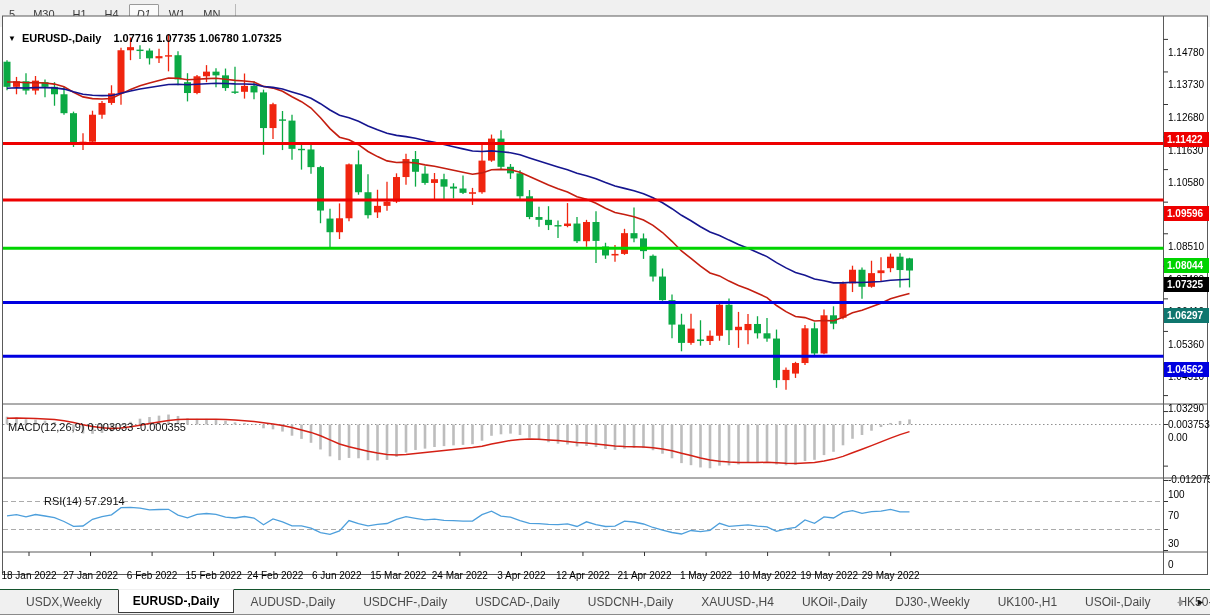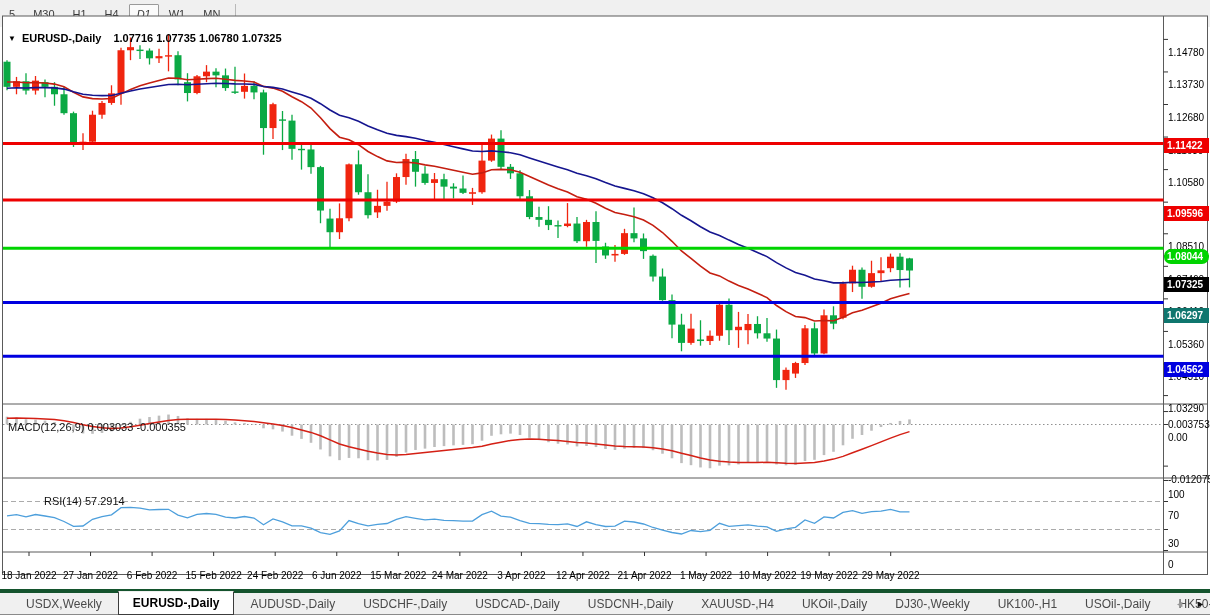--- a/index.html
+++ b/index.html
@@ -18,21 +18,21 @@
   .title{position:absolute;left:8px;top:32px;font-size:11px;font-weight:700;color:#000;white-space:nowrap;}
   .title .tri{font-size:8px;margin-right:6px;position:relative;top:-1px;}
   .title .ohlc{margin-left:12px;}
   .indlabel{position:absolute;font-size:11px;color:#111;white-space:nowrap;}
   .ticklab{position:absolute;font-size:10px;color:#000;white-space:nowrap;}
   .badge{position:absolute;left:1164px;width:45px;height:15px;color:#fff;font-size:10px;
          font-weight:700;line-height:15px;padding-left:3px;box-sizing:border-box;white-space:nowrap;}
   .datelab{position:absolute;font-size:10px;color:#000;transform:translateX(-50%);white-space:nowrap;}
   
   .tabbar{position:absolute;left:0;top:589px;width:1210px;height:26px;background:#f0f0f0;
-          border-top:4px solid #14532d;border-bottom:1px solid #8a8a8a;box-sizing:border-box;
+          border-top:1px solid #14532d;border-bottom:1px solid #8a8a8a;box-sizing:border-box;
           display:flex;align-items:center;padding-left:14px;font-size:12px;color:#4a4a4a;}
   .tab{padding:3px 12px;white-space:nowrap;cursor:default;}
   .tab.active{background:#fff;border:1px solid #3c3c3c;border-top:1px solid #f0f0f0;
               color:#000;font-weight:700;padding:4px 14px;position:relative;top:-1px;}
   .tabsep{width:1px;height:13px;background:#9a9a9a;margin:0 2px;}
   .tabarrows{position:absolute;right:5px;top:0;height:100%;display:flex;align-items:center;gap:12px;font-size:9px;}
   .arrow-left{color:#999;} .arrow-right{color:#111;}
 </style>
 </head>
 <body>
@@ -428,23 +428,23 @@
         <div class="datelab" style="left: 336.75px; top: 543px;">6 Jun 2022</div>
         <div class="datelab" style="left: 398.3px; top: 543px;">15 Mar 2022</div>
         <div class="datelab" style="left: 459.85px; top: 543px;">24 Mar 2022</div>
         <div class="datelab" style="left: 521.4px; top: 543px;">3 Apr 2022</div>
         <div class="datelab" style="left: 582.95px; top: 543px;">12 Apr 2022</div>
         <div class="datelab" style="left: 644.5px; top: 543px;">21 Apr 2022</div>
         <div class="datelab" style="left: 706.05px; top: 543px;">1 May 2022</div>
         <div class="datelab" style="left: 767.6px; top: 543px;">10 May 2022</div>
         <div class="datelab" style="left: 829.15px; top: 543px;">19 May 2022</div>
         <div class="datelab" style="left: 890.7px; top: 543px;">29 May 2022</div>
-        <div class="badge" style="top: 111px; background: rgb(238, 0, 0);">1.11422</div>
+        <div class="badge" style="top: 105px; background: rgb(238, 0, 0);">1.11422</div>
         <div class="badge" style="top: 179.106px; background: rgb(238, 0, 0);">1.09596</div>
-        <div class="badge" style="top: 222px; background: rgb(0, 212, 0); border-radius: 7px;">1.08044</div>
+        <div class="badge" style="top: 231px; background: rgb(0, 212, 0);">1.08044</div>
         <div class="badge" style="top: 281.375px; background: #0f766e;">1.06297</div>
         <div class="badge" style="top: 335.16px; background: rgb(0, 0, 224);">1.04562</div>
         <div class="badge" style="top: 249.507px; background: rgb(0, 0, 0);">1.07325</div>
       </div>
   </div>
 
   <div class="tabbar" id="tabbar">
       <div class="tab">USDX,Weekly</div>
       <div class="tabsep"></div>
       <div class="tab active">EURUSD-,Daily</div>

